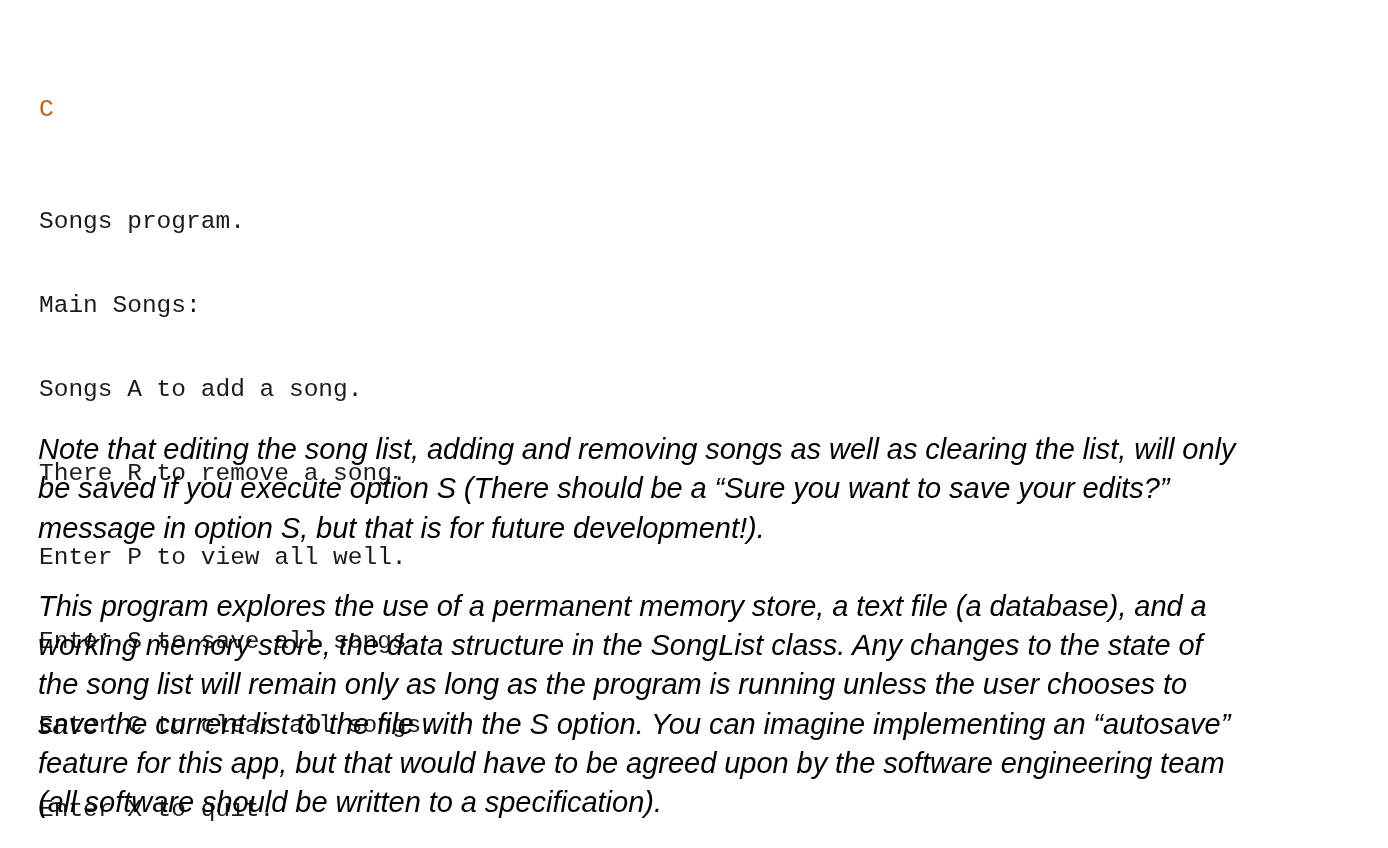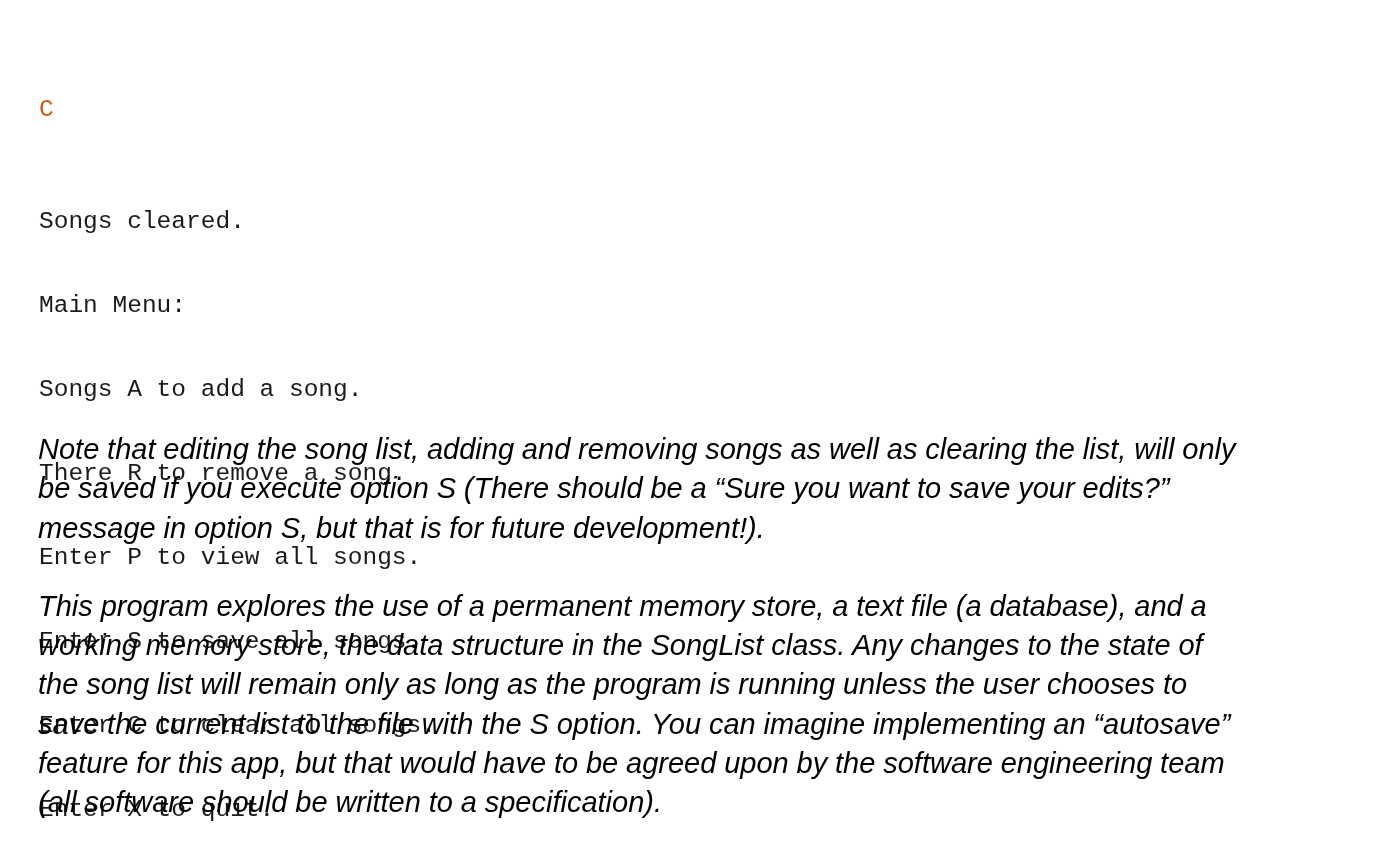--- a/index.html
+++ b/index.html
@@ -70,25 +70,25 @@
 </style>
 </head>
 <body>
 
 <div class="page">
 
   <div class="console-block">
 
     <div class="console-line input">C</div>
 
-    <div class="console-line">Songs cleared.</div>
-    <div class="console-line">Main Menu:</div>
+    <div class="console-line">Songs program.</div>
+    <div class="console-line">Main Songs:</div>
     <div class="console-line">Songs A to add a song.</div>
     <div class="console-line">There R to remove a song.</div>
-    <div class="console-line">Enter P to view all songs.</div>
+    <div class="console-line">Enter P to view all well.</div>
     <div class="console-line">Enter S to save all songs.</div>
     <div class="console-line">Enter C to clear all songs.</div>
     <div class="console-line">Enter X to quit.</div>
 
     
 
     
 
     
     

